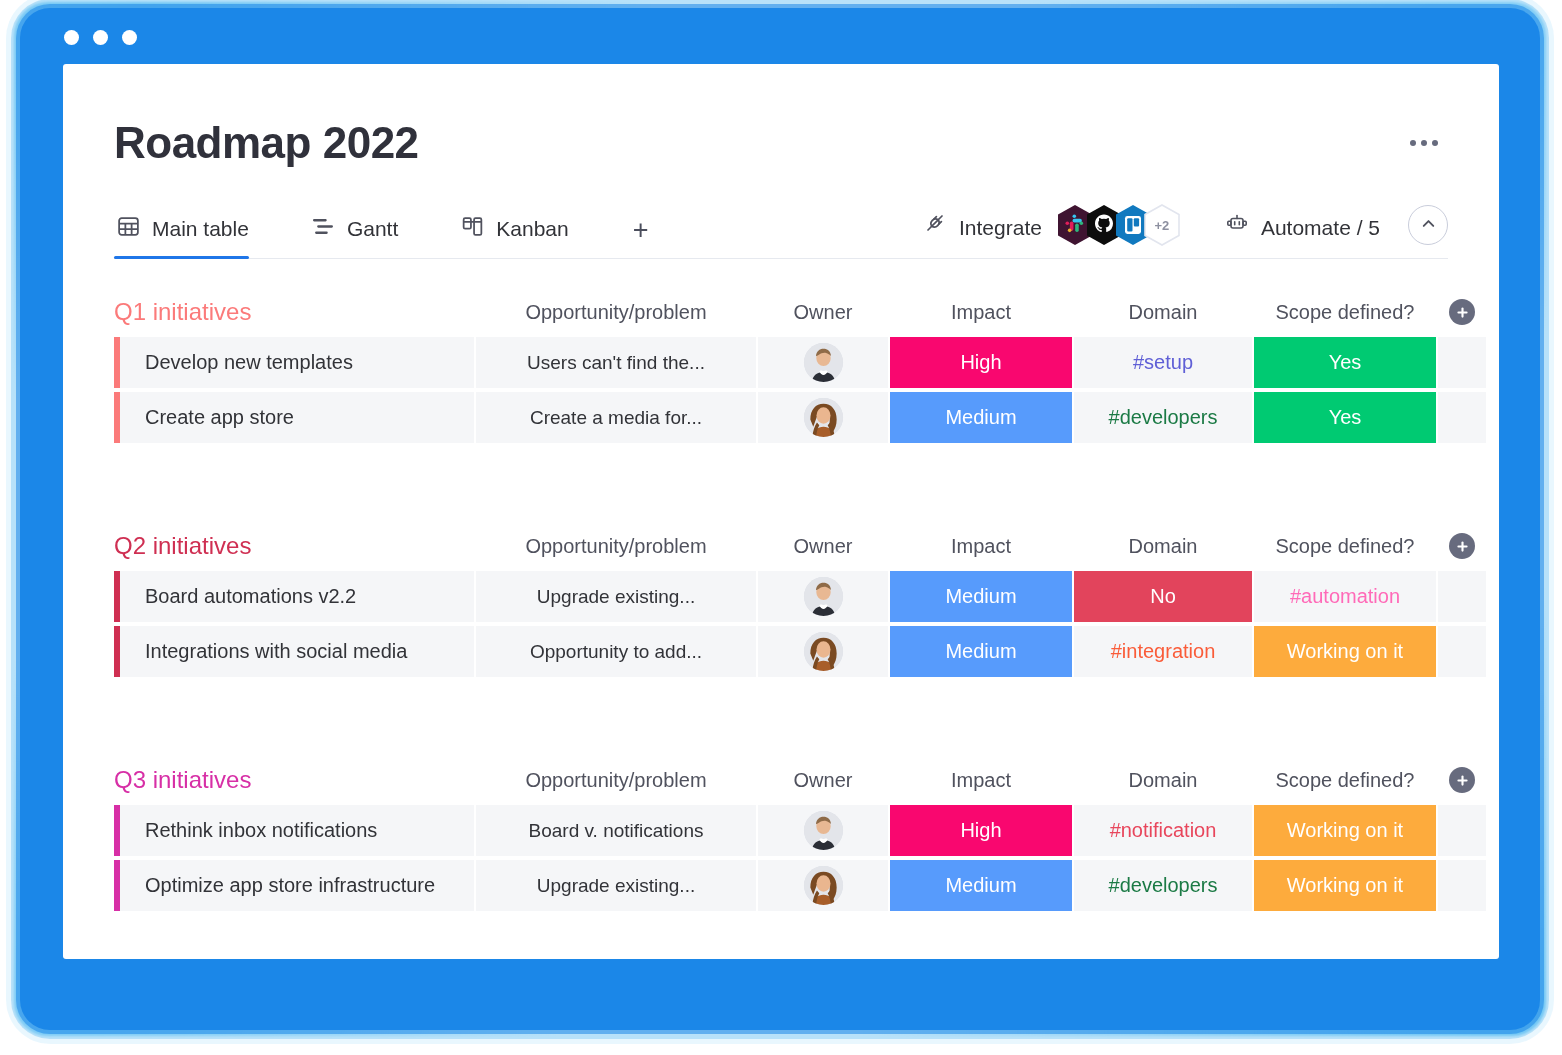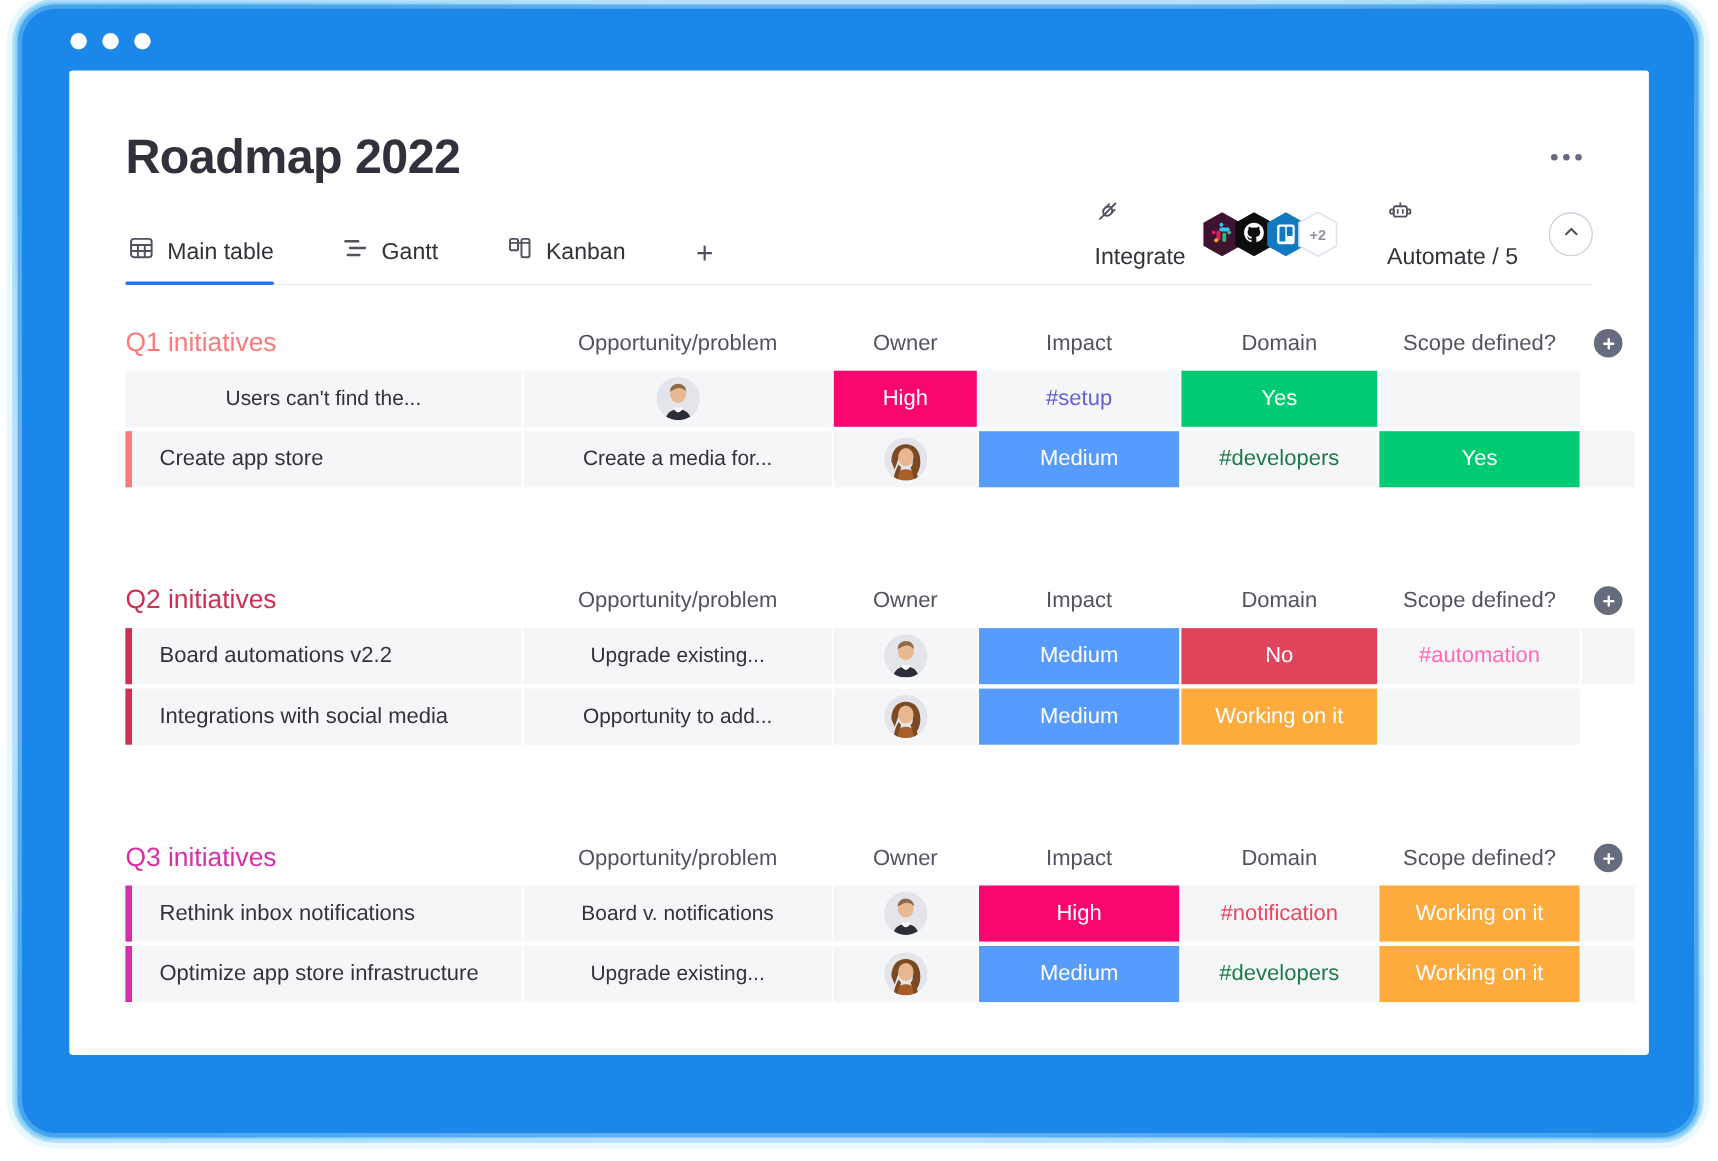--- a/index.html
+++ b/index.html
@@ -163,26 +163,25 @@
   }
 
   .tabs-right {
     display: flex;
     align-items: center;
     gap: 0;
     padding-bottom: 12px;
   }
   .toolbtn {
     display: flex;
-    align-items: flex-start;
+    align-items: flex-end;
     gap: 12px;
     color: #323338;
     font-size: 21px;
     cursor: pointer;
-    flex-direction: column;
   }
   .integ-stack {
     display: flex;
     align-items: center;
     margin-left: 14px;
     margin-right: 44px;
   }
   .hexi {
     width: 38px; height: 42px;
     margin-left: -9px;
@@ -461,20 +460,21 @@
             <span class="circle">
               <svg width="15" height="15" viewBox="0 0 24 24" stroke="#ffffff" stroke-width="3.4" stroke-linecap="round">
                 <line x1="12" y1="5.5" x2="12" y2="18.5"></line>
                   <line x1="5.5" y1="12" x2="18.5" y2="12"></line>
               </svg>
             </span>
           </div>
         </div>
 
         <div class="grid row">
+          <div class="cell name" style="border-left-color:#fb7a7a">Develop new templates</div>
           <div class="cell opp">Users can't find the...</div>
           <div class="cell owner">
             <span class="avatar">
               <svg viewBox="0 0 40 40">
                   <rect width="40" height="40" fill="#e3e5ea"></rect>
                   <ellipse cx="20" cy="15.5" rx="7.4" ry="8.2" fill="#e8b893"></ellipse>
                   <path d="M12.3 13.5c.3-5 3.7-7.6 7.7-7.6s7.3 2.5 7.7 7.4c-1.3-1.3-3.2-2.7-5.1-3.1-2.6-.6-5.2.4-6.9 1.5-1.2.7-2.3 1.4-3.4 1.8z" fill="#8f6b48"></path>
                   <path d="M8 40c.9-6.6 5.4-10.3 12-10.3S31.1 33.4 32 40z" fill="#2b2e36"></path>
                   <path d="M15.6 29.2c1.4 2.3 2.8 3.6 4.4 3.6s3-1.3 4.4-3.6l-1.7-1.3c-1.5 1-4 1-5.4 0z" fill="#ffffff"></path>
                 </svg>
@@ -559,20 +559,21 @@
                   <rect width="40" height="40" fill="#e3e5ea"></rect>
                   <path d="M6.5 22c0-10 5.5-16 13.5-16S33.5 12 33.5 22c0 6-1.8 10-3.5 12l-4-4 .5-9.5-13-2-4 11z" fill="#7a4a22"></path>
                   <ellipse cx="20" cy="18" rx="7.2" ry="8.4" fill="#eab68f"></ellipse>
                   <path d="M9 40c1-7 5-10.6 11-10.6S30 33 31 40z" fill="#a85e2a"></path>
                   <path d="M8.5 40c.6-6.4 2.5-11.5 4.8-15l2.4 3c-2 3.8-3 8.2-3.2 12z" fill="#7a4a22"></path>
                   <path d="M31.5 40c-.6-6.4-2.5-11.5-4.8-15l-2.4 3c2 3.8 3 8.2 3.2 12z" fill="#7a4a22"></path>
                 </svg>
             </span>
           </div>
           <div class="cell pill" style="background:#579bfc">Medium</div>
+          <div class="cell domain" style="color:#fa5c39">#integration</div>
           <div class="cell pill" style="background:#fdab3d">Working on it</div>
           <div class="cell blank"></div>
         </div>
       </div>
 
       <div class="spacer"></div>
 
       <div class="group">
         <div class="grid grp-header-row">
           <div class="grp-header">

